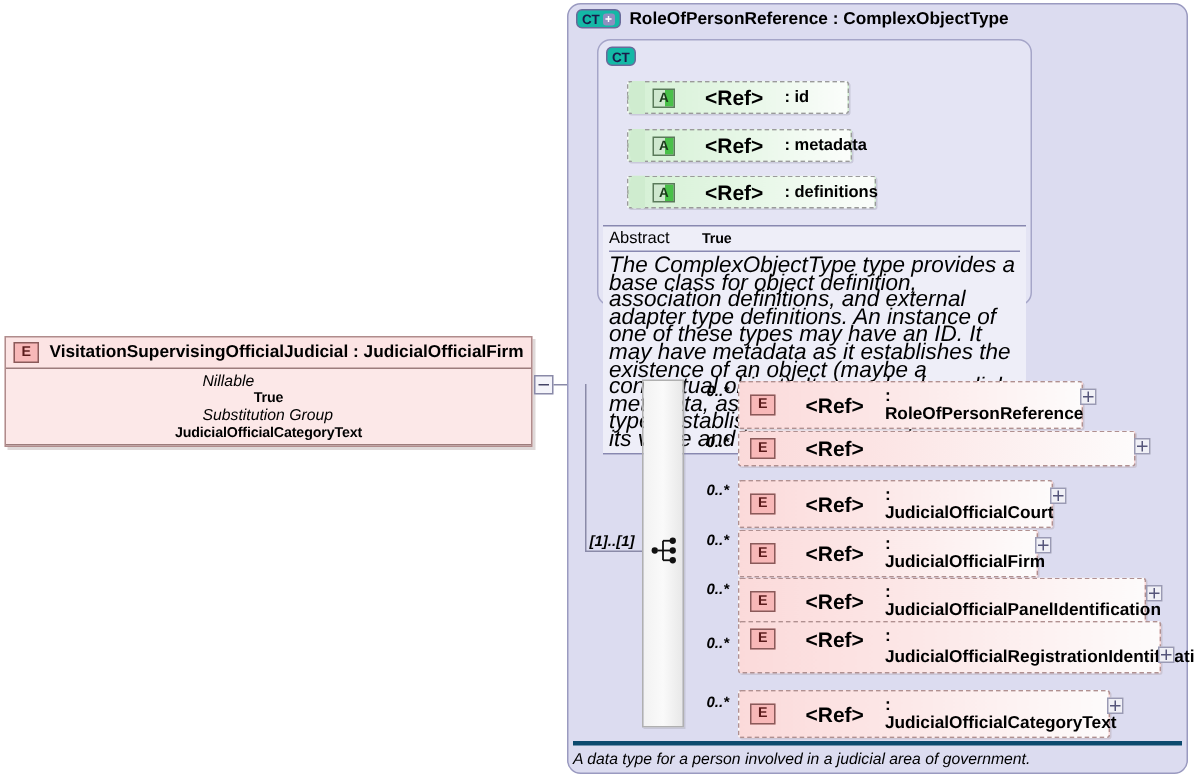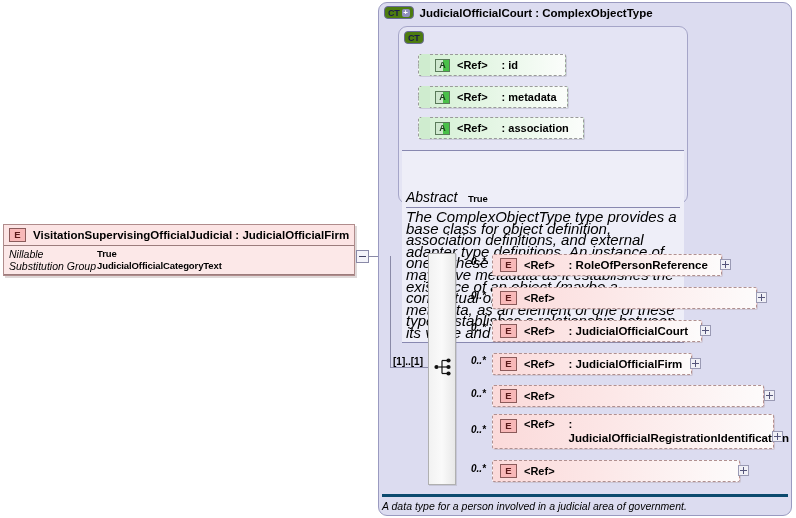--- a/index.html
+++ b/index.html
@@ -51,21 +51,21 @@
   #ct-outer-header { left: 384px; top: 6px; }
   #ct-inner-header { left: 404px; top: 31px; }
 
   .ct-badge {
     display: inline-flex;
     align-items: center;
     justify-content: center;
     height: 13px;
     padding: 0 3px;
     box-sizing: border-box;
-    background: #4d7c0f;
+    background: #14b8a6;
     border: 1px solid #6a6a9a;
     border-radius: 4px;
     font-size: 9px;
     font-weight: bold;
     color: #1a1a4a;
     letter-spacing: -0.2px;
   }
   .ct-badge .plus-glyph {
     display: inline-block;
     margin-left: 2px;
@@ -119,22 +119,22 @@
     background: linear-gradient(to right, #cfe8cf 55%, #49c049 55%);
     border: 1px solid #5a7a5a;
     font-size: 9px;
     font-weight: bold;
     line-height: 11px;
     text-align: center;
     color: #1a3a1a;
     flex: none;
   }
   .ref-label {
-    margin-left: 7px;
-    font-size: 11px;
+    margin-left: 20px;
+    font-size: 14px;
     font-weight: bold;
     color: #000;
   }
   .attr-name {
     margin-left: 14px;
     font-size: 11px;
     font-weight: bold;
     color: #000;
     white-space: nowrap;
   }
@@ -157,25 +157,23 @@
   }
   .prop-line {
     display: flex;
     gap: 10px;
     align-items: baseline;
     padding-bottom: 2px;
     border-bottom: 1px solid #8888b0;
     margin-bottom: 3px;
   }
   .prop-key {
-    font-style: italic;
-    font-size: 14px;
+    font-size: 11px;
     width: 52px;
     flex: none;
-    margin-top: 36px;
   }
   .prop-val {
     font-size: 9.5px;
     font-weight: bold;
     letter-spacing: -0.1px;
   }
   .doc-text {
     font-style: italic;
     font-size: 15px;
     line-height: 11.6px;
@@ -217,21 +215,21 @@
   #left-el-title {
     font-size: 11.5px;
     font-weight: bold;
     white-space: nowrap;
   }
   #left-el-props {
     padding: 2px 5px 2px 5px;
     border-bottom: 1px solid #9c7c7c;
     background: #fce8e8;
   }
-  .lp-row { display: flex; align-items: flex-start; }
+  .lp-row { display: flex; align-items: center; flex-direction: column; }
   .lp-key {
     font-style: italic;
     font-size: 10.5px;
     width: 88px;
     flex: none;
   }
   .lp-val {
     font-size: 9.5px;
     font-weight: bold;
     letter-spacing: -0.1px;
@@ -292,20 +290,21 @@
     left: 434px;
     top: 358px;
     width: 20px;
     height: 18px;
   }
   #cardinality-type {
     position: absolute;
     left: 393px;
     top: 356px;
     font-size: 10px;
+    font-style: italic;
     font-weight: bold;
     color: #000;
     white-space: nowrap;
   }
   
   #type-bracket-v { left: 390px; top: 256px; height: 112px; }
   #type-bracket-h { left: 390px; top: 367px; width: 38px; }
 
   
   .eref-row {
@@ -379,21 +378,21 @@
 <body>
 
 <div id="ct-outer-panel"></div>
 <div id="ct-inner-panel"></div>
 
 <div class="ct-header" id="ct-outer-header">
   <span class="ct-badge">
     <span>CT</span>
       <span class="plus-glyph">+</span>
   </span>
-  <span class="ct-title">JudicialOfficialCourt : ComplexObjectType</span>
+  <span class="ct-title">RoleOfPersonReference : ComplexObjectType</span>
 </div>
 
 <div class="ct-header" id="ct-inner-header">
   <span class="ct-badge">
     <span>CT</span>
   </span>
 </div>
 
 <div class="attr-row" id="attr-id">
   <span class="a-badge">A</span>
@@ -401,21 +400,21 @@
   <span class="attr-name">: id</span>
 </div>
 <div class="attr-row" id="attr-metadata">
   <span class="a-badge">A</span>
   <span class="ref-label">&lt;Ref&gt;</span>
   <span class="attr-name">: metadata</span>
 </div>
 <div class="attr-row" id="attr-link">
   <span class="a-badge">A</span>
   <span class="ref-label">&lt;Ref&gt;</span>
-  <span class="attr-name">: association</span>
+  <span class="attr-name">: definitions</span>
 </div>
 
 <div id="abstract-block">
   <div class="prop-line">
     <span class="prop-key">Abstract</span>
     <span class="prop-val">True</span>
   </div>
   <div class="doc-text">The ComplexObjectType type provides a base class for object definition, association definitions, and external adapter type definitions. An instance of one of these types may have an ID. It may have metadata as it establishes the existence of an object (maybe a conceptual object). It may also have link metadata, as an element of one of these types establishes a relationship between its value and its context.</div>
 </div>
 
@@ -484,31 +483,33 @@
   <span class="e-badge">E</span>
   <span class="ref-label">&lt;Ref&gt;</span>
   <span class="eref-name">: JudicialOfficialFirm</span>
 </div>
 <div class="expander" style="left:690px; top:358px;"></div>
 
 <div class="occurs" style="left:471px; top:388px;">0..*</div>
 <div class="eref-row" style="top:385px; width:272px;">
   <span class="e-badge">E</span>
   <span class="ref-label">&lt;Ref&gt;</span>
+  <span class="eref-name">: JudicialOfficialPanelIdentification</span>
 </div>
 <div class="expander" style="left:764px; top:390px;"></div>
 
 <div class="occurs" style="left:471px; top:424px;">0..*</div>
 <div class="eref-row" style="top:414px; width:282px; align-items:flex-start;">
   <span class="e-badge" style="margin-top:1px;">E</span>
   <span class="ref-label">&lt;Ref&gt;</span>
   <span class="eref-name wrap" style="width:170px;">: JudicialOfficialRegistrationIdentification</span>
 </div>
 <div class="expander" style="left:772px; top:431px;"></div>
 
 <div class="occurs" style="left:471px; top:463px;">0..*</div>
 <div class="eref-row" style="top:460px; width:248px;">
   <span class="e-badge">E</span>
   <span class="ref-label">&lt;Ref&gt;</span>
+  <span class="eref-name">: JudicialOfficialCategoryText</span>
 </div>
 <div class="expander" style="left:738px; top:465px;"></div>
 
 <div id="footer-doc">A data type for a person involved in a judicial area of government.</div>
 
 </body></html>

